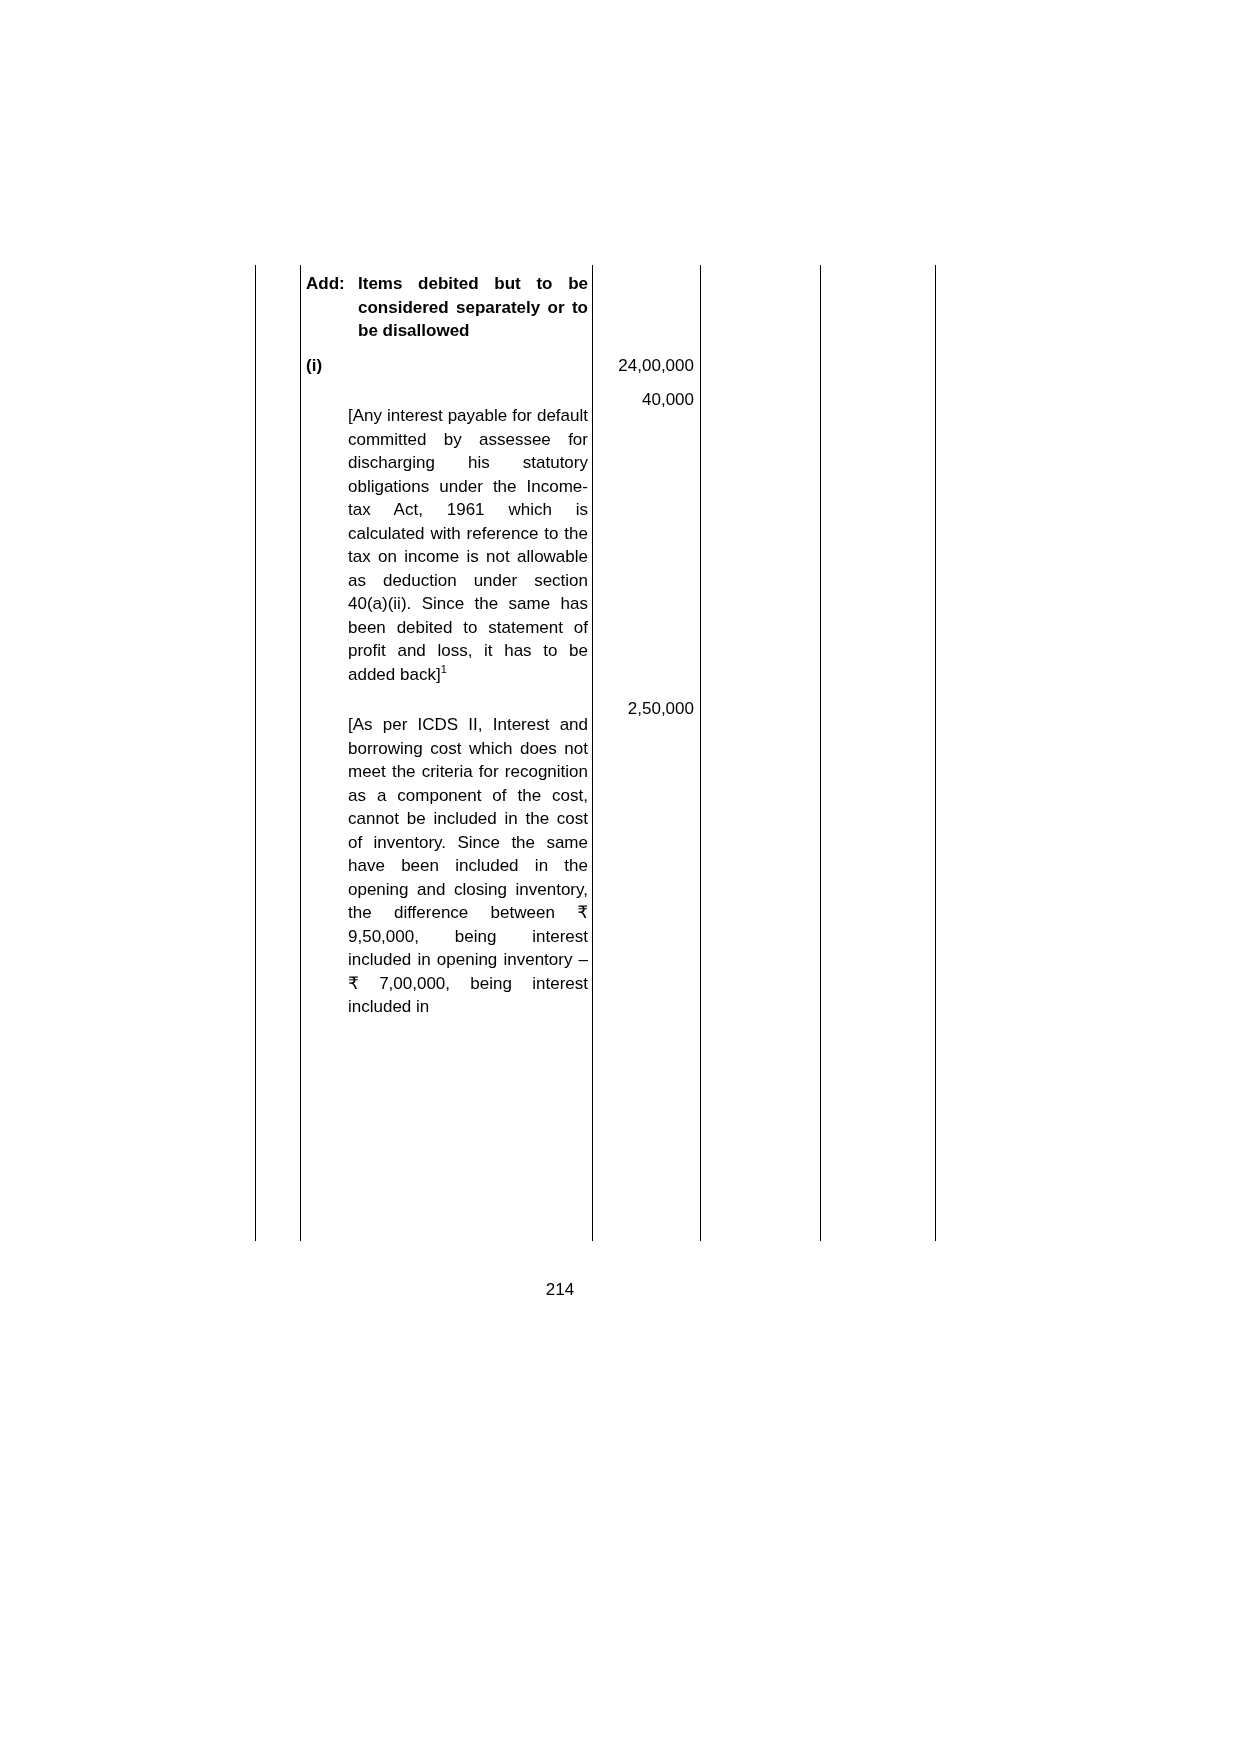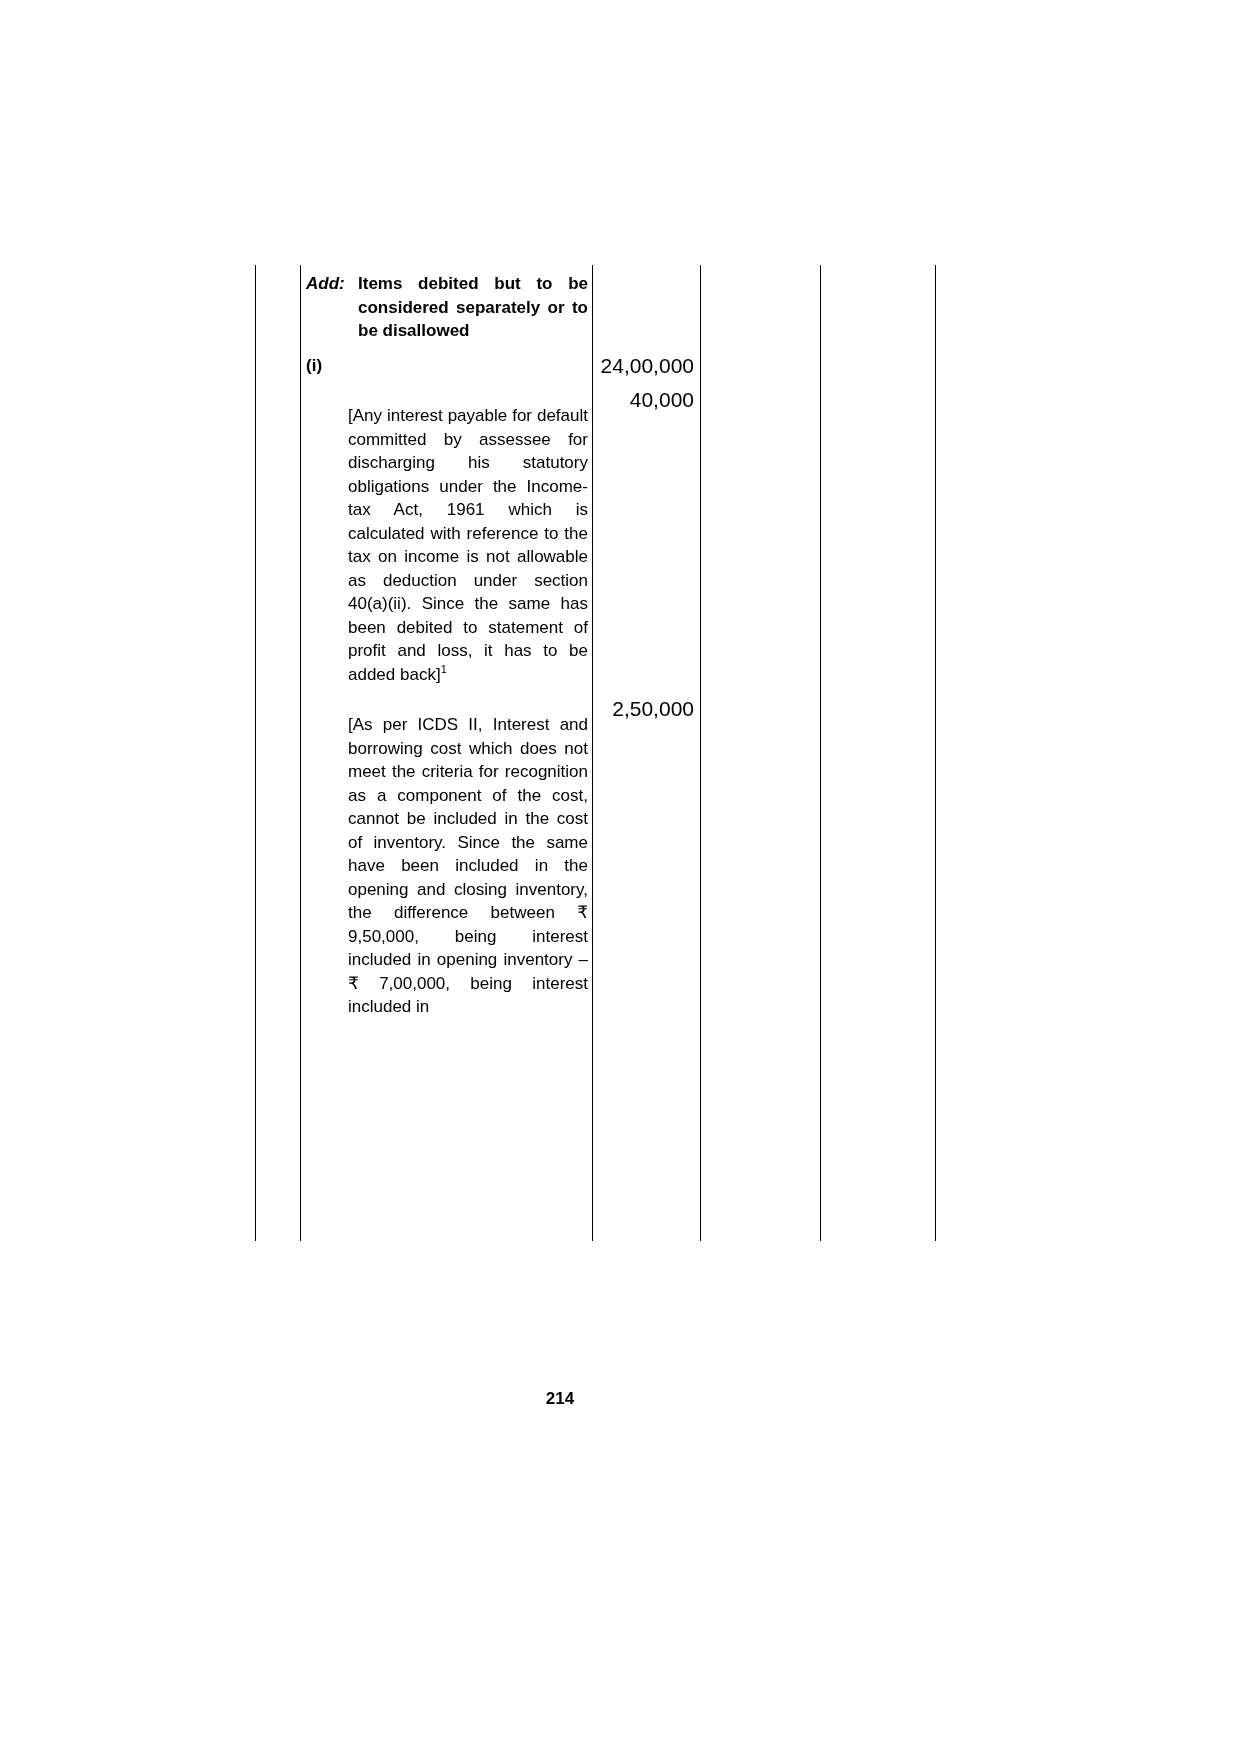--- a/index.html
+++ b/index.html
@@ -54,38 +54,37 @@
     font-size: 17px;
     line-height: 23.5px;
     text-align: justify;
   }
   .amt {
     width: 108px;
     flex: none;
     box-sizing: border-box;
     padding-right: 6px;
     text-align: right;
-    font-size: 21px;
+    font-size: 17px;
     line-height: 23.5px;
   }
   .hang {
     position: relative;
     padding-left: 42px;
   }
   .hang-add {
     padding-left: 52px;
   }
   .marker {
     position: absolute;
     left: 0;
     top: 0;
     font-weight: bold;
   }
   .add-marker {
-    font-style: italic;
   }
   .bold {
     font-weight: bold;
   }
   .note {
     padding-left: 42px;
     margin-top: 16px;
   }
   sup {
     font-size: 11px;
@@ -96,25 +95,25 @@
     left: 205px;
     top: 1278px;
     width: 730px;
     font-size: 16.5px;
     font-style: italic;
     line-height: 22px;
   }
   .page-number-wrap {
     position: absolute;
     left: 205px;
-    top: 1389px;
+    top: 1280px;
     width: 710px;
     text-align: center;
     font-size: 17px;
-    font-weight: bold;
+    font-weight: normal;
   }
 </style>
 </head>
 <body>
 
 <div class="page">
 
   <div class="table-wrap">
     <div class="vline" style="left:0px"></div>
     <div class="vline" style="left:45px"></div>

